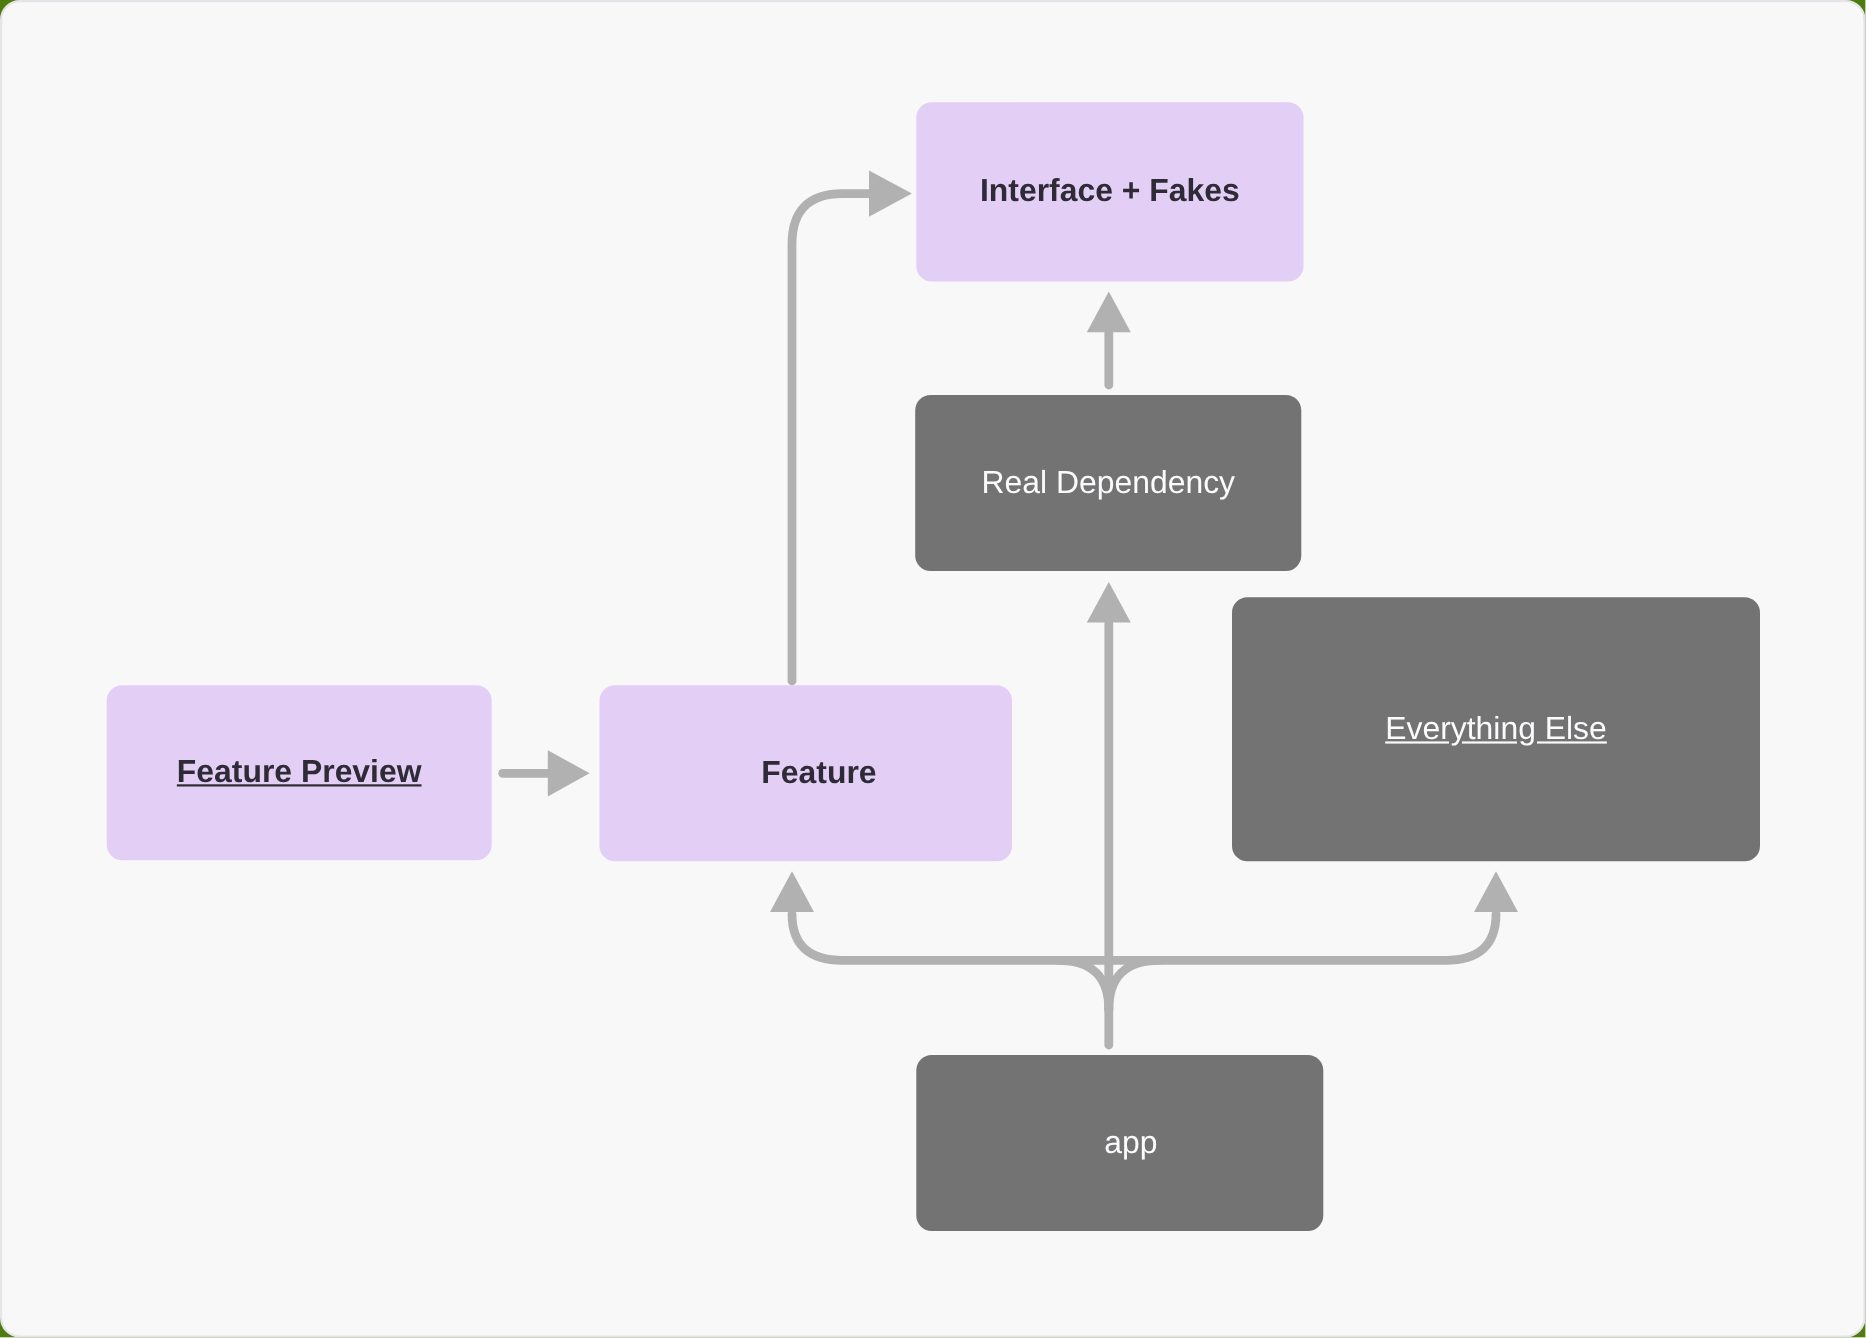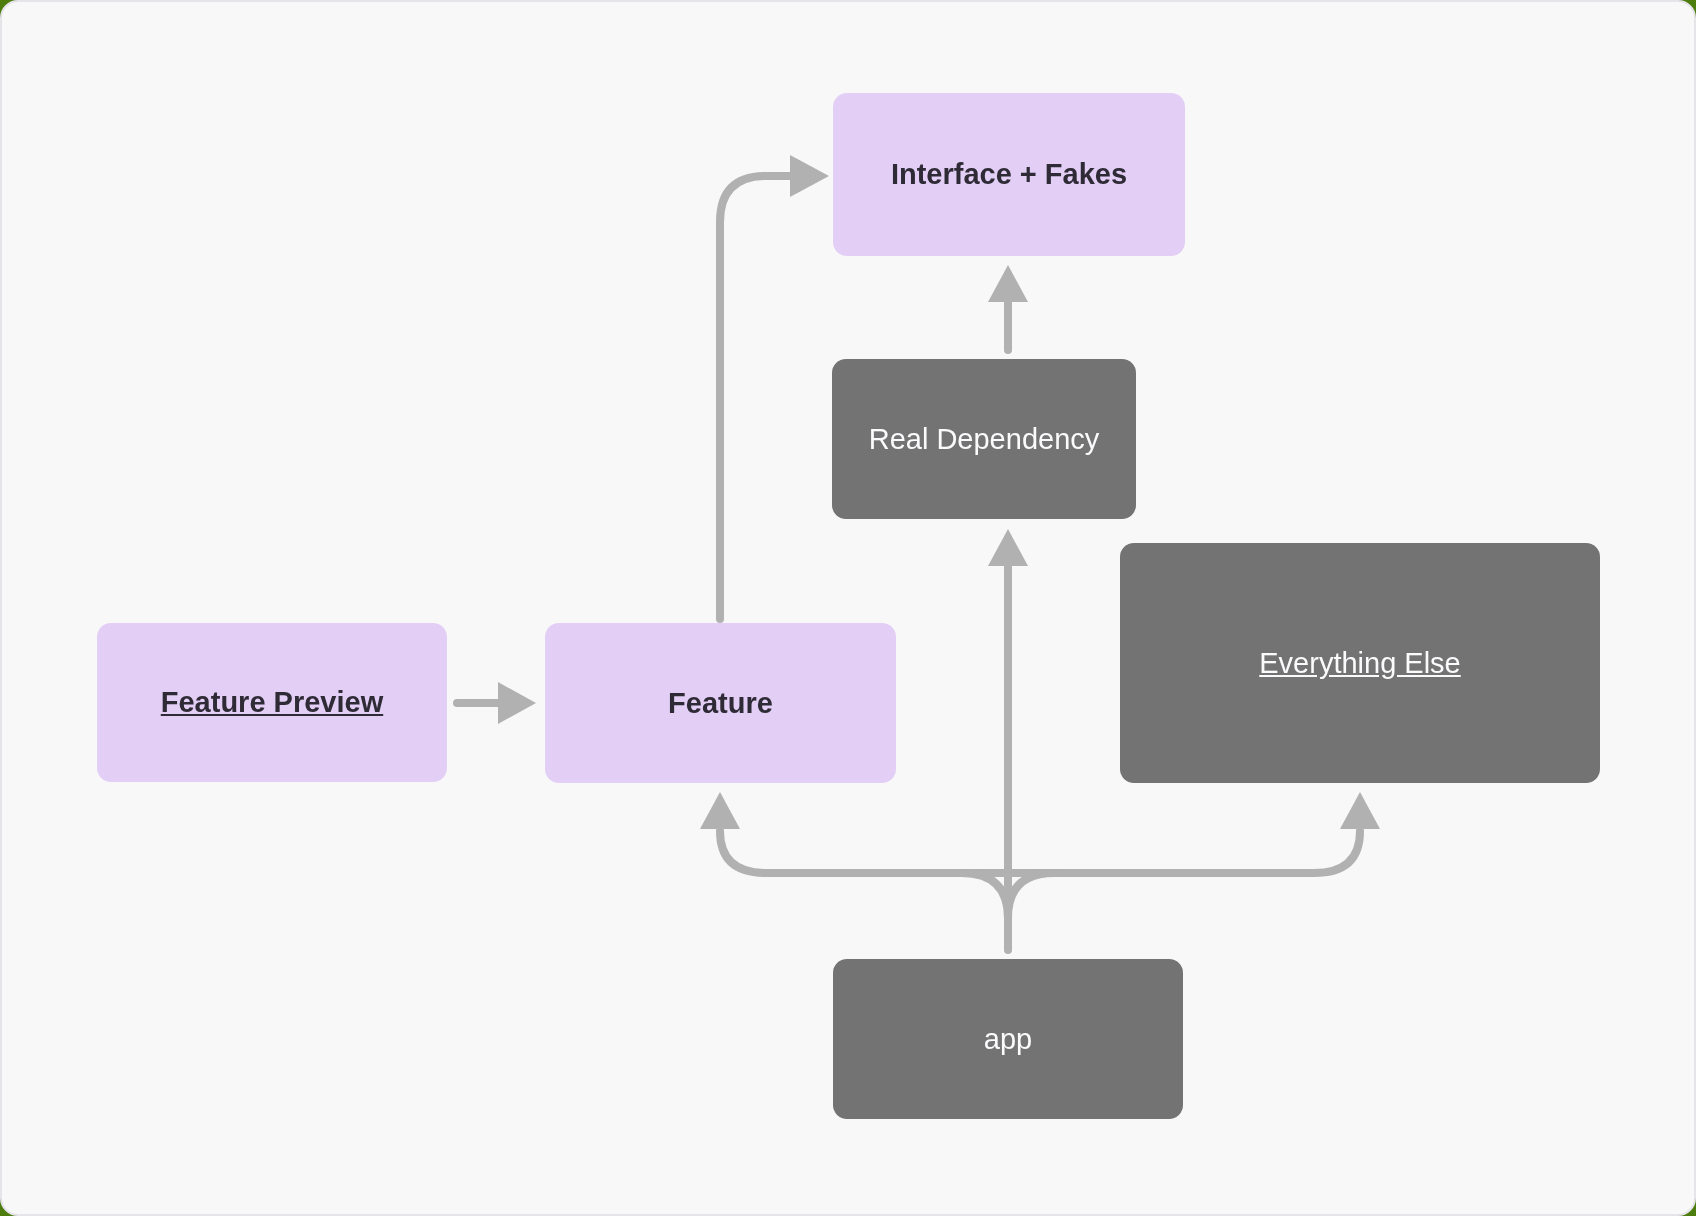--- a/index.html
+++ b/index.html
@@ -94,32 +94,32 @@
       <path d="M1054,873 Q1008,873 1008,918"></path>
       <polygon points="720,792 700,829 740,829"></polygon>
       <polygon points="1360,792 1340,829 1380,829"></polygon>
     </g>
   </svg>
 
   <div class="node purple" style="left:833px; top:93px; width:352px; height:163px;">
     <span>Interface + Fakes</span>
   </div>
 
-  <div class="node gray" style="left:832px; top:359px; width:304px; height:160px;">
+  <div class="node gray" style="left:832px; top:359px; width:351px; height:160px;">
     <span>Real Dependency</span>
   </div>
 
   <div class="node gray" style="left:1120px; top:543px; width:480px; height:240px;text-decoration:underline;">
     <span>Everything Else</span>
   </div>
 
   <div class="node purple" style="left:97px; top:623px; width:350px; height:159px;text-decoration:underline;">
     <span>Feature Preview</span>
   </div>
 
-  <div class="node purple" style="left:545px; top:623px; width:351px; height:160px;">
+  <div class="node purple" style="left:545px; top:623px; width:351px; height:160px;padding-left:24px;">
     <span>Feature</span>
   </div>
 
-  <div class="node gray" style="left:833px; top:959px; width:350px; height:160px;">
+  <div class="node gray" style="left:833px; top:959px; width:350px; height:160px;padding-left:20px;">
     <span>app</span>
   </div>
 </div>
 
 </body></html>

